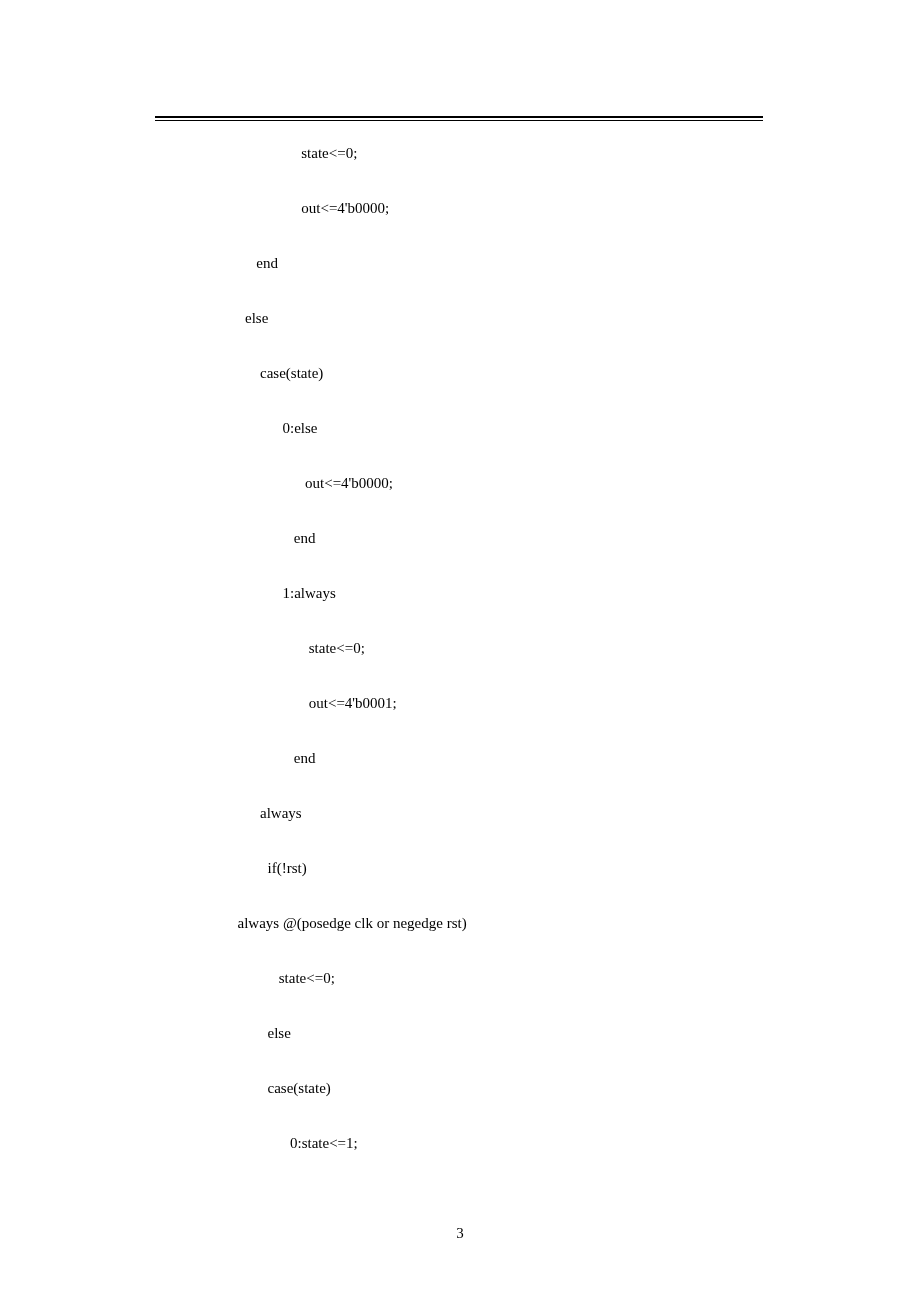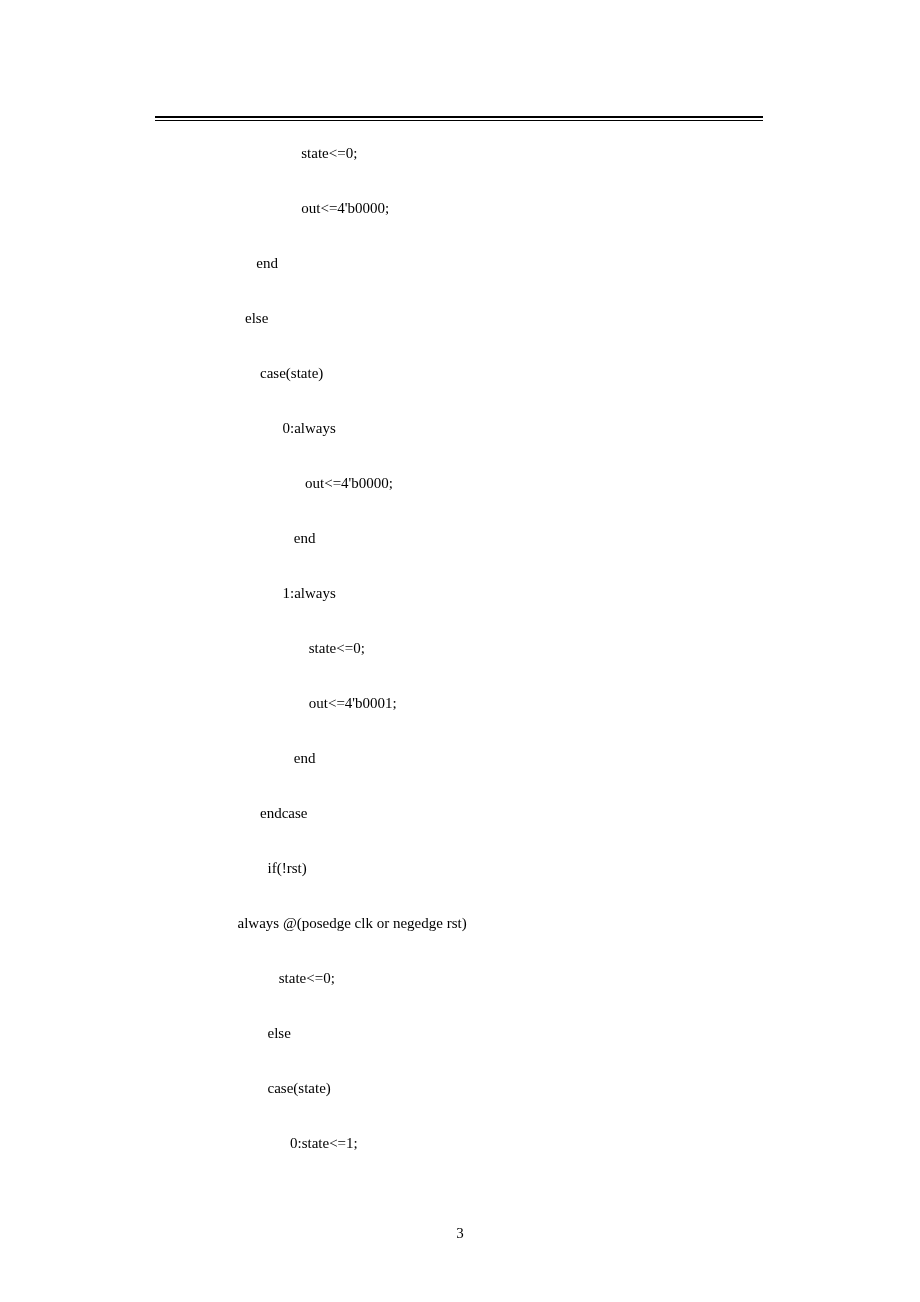--- a/index.html
+++ b/index.html
@@ -62,28 +62,28 @@
 <div class="page">
   <div class="header-rule"></div>
   <div class="header-rule2"></div>
 
   <div class="content">
     <div class="code-line">                                       state&lt;=0;</div>
     <div class="code-line">                                       out&lt;=4'b0000;</div>
     <div class="code-line">                           end</div>
     <div class="code-line">                        else</div>
     <div class="code-line">                            case(state)</div>
-    <div class="code-line">                                  0:always</div>
+    <div class="code-line">                                  0:else</div>
     <div class="code-line">                                        out&lt;=4'b0000;</div>
     <div class="code-line">                                     end</div>
     <div class="code-line">                                  1:always</div>
     <div class="code-line">                                         state&lt;=0;</div>
     <div class="code-line">                                         out&lt;=4'b0001;</div>
     <div class="code-line">                                     end</div>
-    <div class="code-line">                            endcase</div>
+    <div class="code-line">                            always</div>
     <div class="code-line"></div>
     <div class="code-line">                              if(!rst)</div>
     <div class="code-line">                      always @(posedge clk or negedge rst)</div>
     <div class="code-line">                                 state&lt;=0;</div>
     <div class="code-line">                              else</div>
     <div class="code-line">                              case(state)</div>
     <div class="code-line">                                    0:state&lt;=1;</div>
   </div>
 
   <div class="page-number">3</div>

